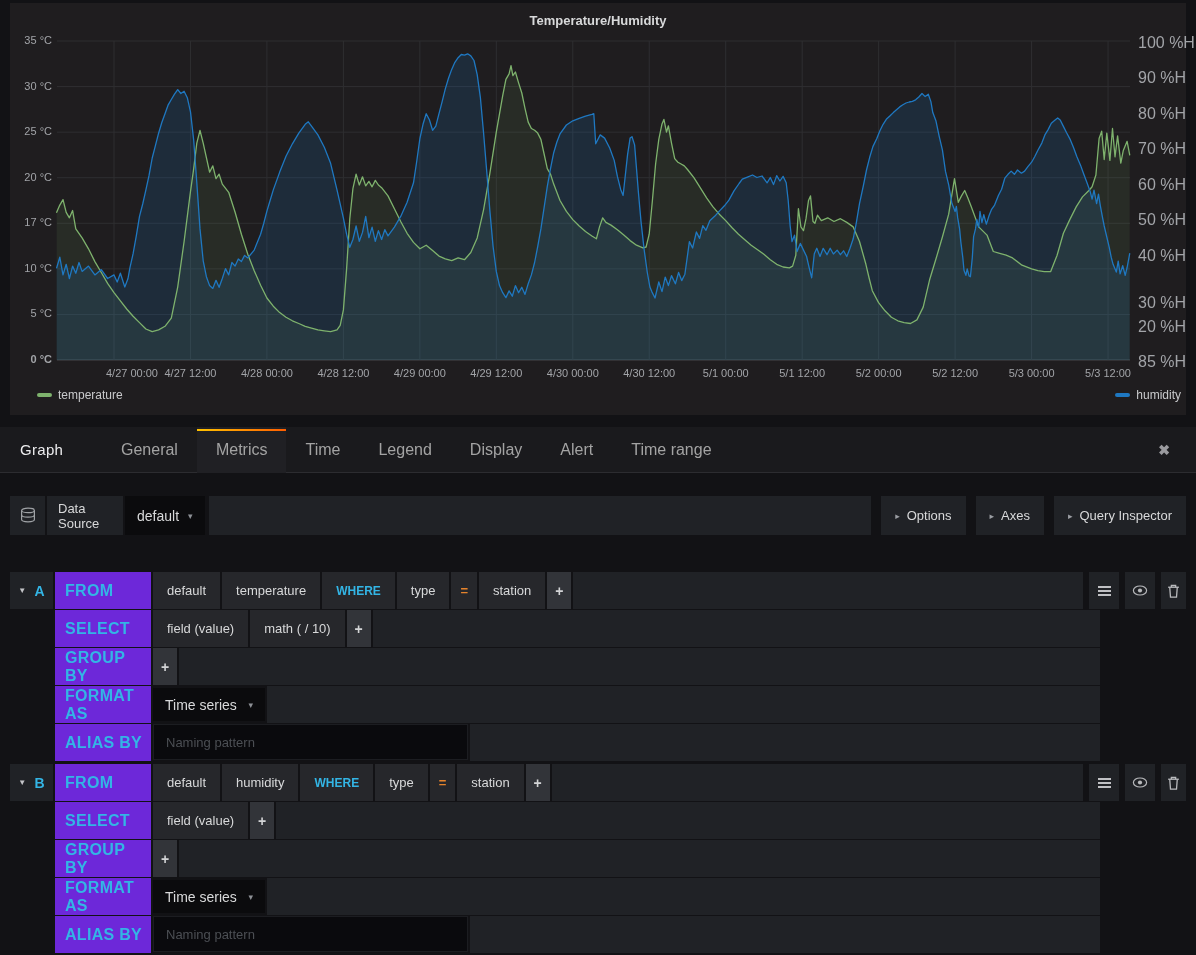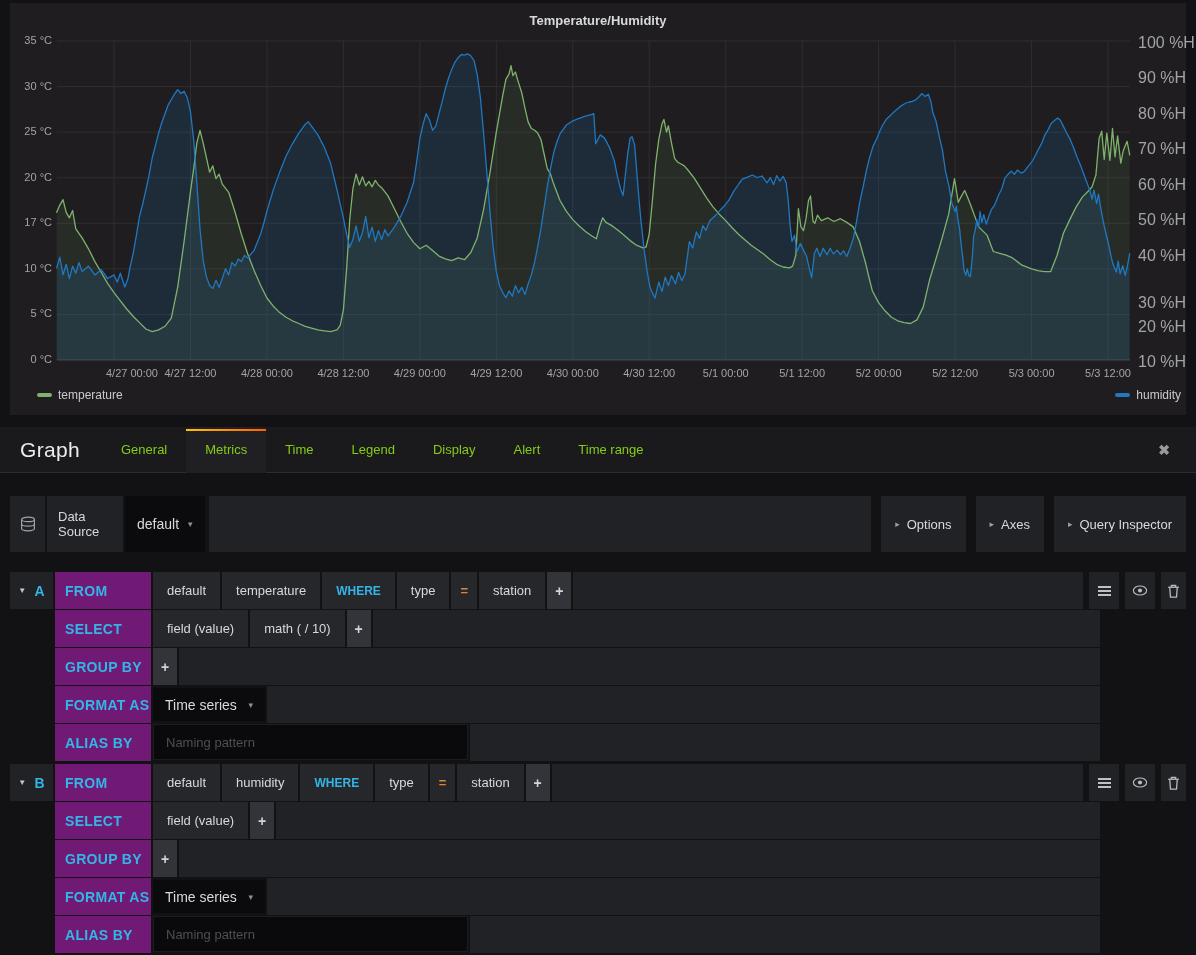--- a/index.html
+++ b/index.html
@@ -15,52 +15,52 @@
   .ytick-r { position:absolute; left:1128px; color:#a2a4a8; font-size:16px; white-space:nowrap; }
   .xtick  { position:absolute; width:76px; text-align:center; color:#a2a4a8; font-size:11px; }
   .legend-item { position:absolute; top:385px; display:flex; align-items:center; gap:6px;
                  color:#c9cacc; font-size:12px; cursor:pointer; }
   .legend-swatch { display:inline-block; width:15px; height:4px; border-radius:2px; }
 
   
   .tabbar { position:absolute; left:0; top:427px; width:1196px; height:46px;
             background:#1a1a1d; border-bottom:1px solid #2c2c30; }
   .panel-type { position:absolute; left:20px; top:0; line-height:46px; color:#ececee;
-                font-size:21px; font-weight:500; letter-spacing:.3px; }
+                font-size:15px; font-weight:500; letter-spacing:.3px; }
   .tabs { position:absolute; left:102px; top:0; display:flex; list-style:none; height:46px; }
-  .tabs li { position:relative; padding:0 19px; line-height:46px; font-size:13px;
-             color:#84cc16; cursor:pointer; }
+  .tabs li { position:relative; padding:0 19px; line-height:46px; font-size:16px;
+             color:#a3a3a3; cursor:pointer; }
   .tabs li.active { background:#202024; }
   .tabs li.active::before { content:""; position:absolute; left:0; right:0; top:2px; height:2px;
                             background:linear-gradient(90deg,#ffc200,#ff5e00); }
   .close-x { position:absolute; right:26px; top:0; line-height:46px; color:#9a9a9e;
              font-size:14px; font-weight:bold; cursor:pointer; }
 
   
-  .ds-row { position:absolute; left:10px; top:496px; width:1176px; height:56px; display:flex; gap:2px; }
+  .ds-row { position:absolute; left:10px; top:496px; width:1176px; height:39px; display:flex; gap:2px; }
   .ds-tile { display:flex; align-items:center; background:#202226; color:#d8d9da; font-size:13px; }
   .ds-icon { width:35px; justify-content:center; }
   .ds-label { width:76px; padding-left:11px; font-weight:500; }
   .dropdown { display:flex; align-items:center; gap:9px; background:#0b0b0d; color:#d8d9da;
               font-size:14px; padding:0 12px; cursor:pointer; }
   .dd-caret { font-size:9px; color:#8e9196; }
   .ds-strip { flex:1; background:#202226; margin-left:2px; }
   .ds-btn { display:flex; align-items:center; gap:7px; background:#202226; color:#d8d9da;
             font-size:13px; padding:0 14px; margin-left:8px; cursor:pointer; }
   .tri { font-size:9px; color:#9b9ea3; }
 
   
   .qrow { position:absolute; left:10px; width:1176px; height:37px; display:flex; gap:2px; }
   .tile { display:flex; align-items:center; background:#26272b; color:#d8d9da;
           font-size:13px; padding:0 14px; white-space:nowrap; cursor:pointer; }
   .collapse-tile { width:43px; background:#202226; display:flex; align-items:center;
                    justify-content:space-evenly; cursor:pointer; }
   .collapse-caret { color:#c4c5c8; font-size:8px; }
   .ref-letter { color:#33b5e5; font-size:14px; font-weight:bold; }
-  .qlabel { width:96px; background:#701a75; color:#33b5e5; font-size:14px; font-weight:bold;
+  .qlabel { width:96px; background:#6d28d9; color:#33b5e5; font-size:16px; font-weight:bold;
             display:flex; align-items:center; padding-left:10px; letter-spacing:.3px; }
   .kw { color:#33b5e5; font-weight:bold; font-size:12px; }
   .op { color:#e5832c; font-weight:bold; padding:0 9px; }
   .plus { width:24px; padding:0; justify-content:center; background:#323439; color:#d3d4d6;
           font-size:14px; font-weight:bold; }
   .filler { flex:1; background:#202226; }
   .spacer { width:43px; }
   .rspacer { width:84px; }
   .icon-tile { width:30px; background:#202226; display:flex; align-items:center;
                justify-content:center; cursor:pointer; margin-left:4px; }
@@ -100,29 +100,29 @@
       <line x1="868.64" x2="868.64" y1="38" y2="357" stroke="#2e2e31" stroke-width="1"></line>
       <line x1="945.104" x2="945.104" y1="38" y2="357" stroke="#2e2e31" stroke-width="1"></line>
       <line x1="1021.568" x2="1021.568" y1="38" y2="357" stroke="#2e2e31" stroke-width="1"></line>
       <line x1="1098.032" x2="1098.032" y1="38" y2="357" stroke="#2e2e31" stroke-width="1"></line>
       <path d="M46.7,357 L46.7,209.3 L49.8,202.1 L53.0,196.6 L56.2,209.3 L59.4,214.8 L62.6,207.5 L65.8,225.8 L72.1,234.9 L78.5,245.8 L84.9,258.6 L91.3,269.5 L97.6,280.4 L104.0,289.6 L110.4,297.8 L116.7,306.0 L123.1,313.3 L129.5,319.6 L135.9,326.0 L142.2,328.7 L148.6,326.9 L155.0,323.3 L161.3,315.1 L167.7,284.1 L174.1,238.5 L180.5,188.4 L183.7,165.6 L186.8,140.1 L190.0,127.3 L193.2,140.1 L196.4,154.7 L199.6,169.2 L202.8,162.9 L206.0,175.6 L209.1,171.1 L212.3,181.1 L218.7,189.3 L225.1,209.3 L231.4,231.2 L237.8,251.3 L244.2,267.7 L250.6,282.3 L256.9,295.0 L263.3,303.2 L269.7,309.6 L276.0,314.2 L282.4,317.8 L288.8,320.5 L295.2,323.3 L301.5,325.1 L307.9,326.9 L314.3,327.8 L320.6,328.7 L327.0,326.9 L330.2,322.4 L333.4,306.9 L336.6,265.9 L339.8,215.7 L342.9,185.7 L346.1,171.1 L349.3,182.0 L352.5,173.8 L355.7,182.9 L358.9,178.4 L362.1,183.8 L365.3,177.4 L368.4,182.0 L371.6,184.7 L378.0,192.9 L384.4,205.7 L390.7,218.5 L397.1,230.3 L403.5,239.4 L409.9,245.8 L416.2,242.2 L422.6,247.6 L429.0,253.1 L435.3,255.8 L441.7,257.7 L448.1,254.9 L454.5,256.7 L460.8,249.5 L467.2,234.9 L473.6,206.6 L479.9,170.2 L486.3,129.1 L492.7,92.7 L495.9,76.3 L499.1,70.8 L501.0,62.6 L502.9,72.6 L505.4,69.0 L508.6,79.9 L511.8,90.0 L515.0,105.4 L518.2,119.1 L521.4,125.5 L524.6,127.3 L527.7,130.1 L530.9,136.4 L534.1,151.0 L537.3,165.6 L540.5,171.1 L543.7,181.1 L550.0,197.5 L556.4,208.4 L562.8,216.6 L569.2,223.0 L575.5,228.5 L581.9,233.0 L586.4,235.8 L589.5,223.9 L592.7,214.8 L595.9,219.4 L601.0,222.1 L607.4,226.7 L613.8,232.1 L620.1,237.6 L626.5,242.2 L632.9,244.9 L636.1,244.0 L639.2,231.2 L642.4,197.5 L645.6,161.0 L648.8,136.4 L652.0,120.9 L653.9,116.4 L656.5,129.1 L658.4,122.8 L661.5,140.1 L664.7,155.6 L667.9,159.2 L671.1,161.0 L674.3,162.9 L677.5,166.5 L683.9,174.7 L690.2,184.7 L696.6,194.8 L703.0,203.9 L709.3,211.2 L715.7,217.6 L722.1,224.8 L728.5,231.2 L734.8,236.7 L741.2,242.2 L747.6,246.7 L753.9,251.3 L760.3,256.7 L766.7,261.3 L773.1,264.0 L779.4,264.9 L782.6,263.1 L785.8,252.2 L788.4,205.7 L790.9,223.9 L793.5,227.6 L796.0,215.7 L798.5,197.5 L800.5,192.9 L803.0,218.5 L804.9,220.3 L807.5,212.1 L811.3,217.6 L817.7,214.8 L824.0,218.5 L830.4,215.7 L836.8,219.4 L843.2,223.9 L849.5,238.5 L855.9,261.3 L859.1,275.0 L862.3,287.7 L868.6,299.6 L875.0,307.8 L881.4,314.2 L887.8,317.8 L894.1,319.6 L900.5,320.5 L906.9,316.9 L913.2,304.1 L919.6,276.8 L926.0,255.8 L932.4,234.0 L938.7,211.2 L944.5,175.6 L948.3,199.3 L951.5,192.9 L954.7,187.5 L957.8,194.8 L961.0,203.0 L968.7,223.9 L977.0,232.1 L983.3,248.5 L989.7,250.4 L996.1,252.2 L1002.5,254.9 L1012.0,262.2 L1021.6,265.9 L1027.9,267.7 L1034.3,268.6 L1040.7,268.6 L1047.1,252.2 L1053.4,230.3 L1059.8,216.6 L1066.2,203.9 L1072.5,193.9 L1078.9,187.5 L1082.1,183.8 L1085.9,172.0 L1089.1,135.5 L1091.7,128.2 L1094.2,156.5 L1096.8,130.1 L1099.9,157.4 L1102.5,125.5 L1105.0,153.8 L1107.6,132.8 L1110.8,160.1 L1113.3,147.4 L1117.1,138.3 L1119.7,151.9 L1119.7,357 Z" fill="#7eb26d" fill-opacity="0.1" stroke="none"></path>
       <path d="M46.7,357 L46.7,264.8 L49.8,254.2 L53.0,271.9 L56.2,261.3 L59.4,275.5 L62.6,263.1 L65.8,270.2 L69.0,259.5 L72.1,268.4 L78.5,263.1 L84.9,271.9 L91.3,266.6 L97.6,275.5 L104.0,271.9 L107.2,279.0 L110.4,270.2 L114.8,284.0 L118.0,275.5 L119.9,264.8 L123.1,250.7 L126.3,232.9 L129.5,213.4 L132.7,201.0 L135.9,186.9 L139.0,172.7 L142.2,155.0 L145.4,142.6 L148.6,130.2 L151.8,119.5 L155.0,110.7 L158.2,101.8 L161.3,96.5 L164.5,91.2 L167.7,86.6 L170.9,90.5 L174.1,88.3 L177.3,94.7 L180.5,108.9 L183.7,137.2 L186.8,179.8 L190.0,225.9 L193.2,257.8 L196.4,273.7 L199.6,282.6 L202.8,285.4 L206.0,277.3 L209.1,284.3 L212.3,275.5 L215.5,265.6 L218.7,271.9 L221.9,259.5 L225.1,263.1 L228.3,256.0 L231.4,258.5 L234.6,252.4 L237.8,254.9 L244.2,247.1 L250.6,231.2 L253.7,220.5 L256.9,208.1 L260.1,197.5 L263.3,186.9 L269.7,169.1 L276.0,153.2 L282.4,140.8 L288.8,130.2 L295.2,121.3 L298.3,118.8 L301.5,123.1 L307.9,131.9 L314.3,144.3 L320.6,160.3 L327.0,186.9 L333.4,215.2 L336.6,231.2 L339.8,244.3 L342.9,236.5 L346.1,223.0 L349.3,238.3 L352.5,229.4 L355.7,213.4 L358.9,234.7 L362.1,224.1 L365.3,238.3 L368.4,227.6 L371.6,236.5 L374.8,226.6 L378.0,232.9 L384.4,224.1 L390.7,213.4 L397.1,199.3 L403.5,179.8 L406.7,158.5 L409.9,135.5 L413.0,121.3 L416.2,110.7 L419.4,116.7 L422.6,127.3 L425.8,123.1 L429.0,110.7 L432.2,98.3 L435.3,85.9 L438.5,75.2 L441.7,66.4 L444.9,59.3 L448.1,54.7 L451.3,51.5 L454.5,52.2 L457.6,50.8 L460.8,52.9 L464.0,57.5 L467.2,71.7 L470.4,94.7 L473.6,130.2 L476.8,169.1 L479.9,208.1 L483.1,243.6 L486.3,268.4 L489.5,282.6 L492.7,289.7 L495.9,294.6 L499.1,287.9 L502.3,293.2 L505.4,282.6 L508.6,289.7 L511.8,284.3 L515.0,291.4 L518.2,280.8 L521.4,271.9 L524.6,259.5 L527.7,243.6 L530.9,225.9 L534.1,204.6 L537.3,183.3 L540.5,165.6 L543.7,149.7 L546.9,139.0 L550.0,130.9 L556.4,122.0 L562.8,117.8 L569.2,115.3 L575.5,113.1 L581.9,111.4 L583.8,110.7 L585.7,140.8 L590.2,131.9 L594.6,135.1 L599.7,145.0 L604.2,157.4 L607.4,173.4 L610.6,186.2 L613.1,192.5 L617.6,151.4 L620.1,135.1 L622.0,133.7 L624.6,141.9 L628.4,189.3 L631.0,218.4 L634.2,247.1 L637.3,269.5 L639.9,284.0 L641.8,288.6 L645.0,295.0 L648.8,279.0 L652.0,288.6 L655.2,274.1 L658.4,282.6 L661.5,272.6 L665.4,280.8 L668.6,269.5 L671.7,277.6 L674.9,271.2 L679.4,238.6 L682.6,245.0 L686.4,229.0 L689.6,235.4 L692.8,222.7 L696.0,227.3 L699.8,217.7 L704.9,213.1 L709.3,208.1 L714.4,202.8 L718.9,197.1 L724.0,187.9 L729.1,180.5 L732.3,176.2 L737.4,174.1 L742.5,172.0 L746.9,174.5 L752.0,173.0 L757.1,179.8 L760.3,174.5 L763.5,181.6 L766.7,172.7 L769.9,178.0 L773.1,173.4 L776.2,179.8 L778.2,197.5 L780.1,222.3 L782.0,238.6 L784.5,232.2 L787.1,248.5 L790.3,240.4 L793.5,247.1 L796.6,253.5 L799.2,264.8 L801.7,274.8 L804.3,250.7 L806.8,245.3 L810.0,253.5 L813.2,245.3 L817.0,251.7 L820.2,245.3 L823.4,251.0 L827.2,247.1 L830.4,251.7 L833.6,247.8 L836.8,253.5 L840.0,245.3 L843.2,235.8 L846.3,219.8 L849.5,200.7 L853.3,183.0 L856.5,167.0 L859.7,154.3 L862.9,143.6 L866.7,135.8 L869.9,127.7 L873.1,121.3 L876.3,116.3 L880.1,112.8 L883.3,109.6 L886.5,106.8 L889.7,103.9 L892.9,101.8 L896.0,100.0 L899.2,99.0 L902.4,98.3 L905.6,96.8 L908.8,94.0 L912.0,90.5 L915.2,93.6 L918.3,91.2 L920.9,98.6 L922.8,109.6 L926.0,118.1 L929.2,133.3 L932.4,146.8 L935.5,168.4 L938.7,181.9 L941.9,200.3 L945.1,208.5 L946.4,203.5 L947.7,214.9 L949.6,225.9 L950.8,238.6 L952.8,254.6 L954.0,267.3 L955.9,272.3 L957.2,265.9 L959.1,273.0 L960.4,273.7 L962.3,254.6 L963.6,233.7 L965.5,225.9 L966.8,216.3 L968.7,224.4 L970.0,208.5 L971.9,219.5 L973.8,211.7 L976.3,221.2 L978.9,213.1 L981.4,206.7 L984.6,202.1 L988.4,192.5 L991.6,186.2 L994.8,175.2 L998.0,171.3 L1001.2,168.1 L1004.4,171.3 L1007.5,167.0 L1011.4,170.2 L1014.6,168.1 L1017.7,163.8 L1021.6,159.2 L1024.8,153.5 L1027.9,147.2 L1031.8,140.1 L1034.9,131.9 L1038.1,126.6 L1041.3,120.2 L1045.1,117.0 L1047.7,114.9 L1050.2,117.0 L1053.4,123.4 L1056.6,129.8 L1060.4,136.9 L1063.6,144.7 L1066.8,153.5 L1070.6,162.4 L1073.8,171.3 L1077.0,179.8 L1080.2,188.6 L1082.1,196.1 L1084.0,187.2 L1086.6,200.7 L1088.5,191.1 L1090.4,203.2 L1092.3,213.4 L1094.2,223.0 L1096.8,234.0 L1099.3,244.6 L1101.2,254.2 L1103.1,261.3 L1106.3,269.1 L1108.2,258.1 L1110.1,270.9 L1112.7,262.7 L1115.2,272.3 L1117.1,264.5 L1119.7,250.7 L1119.7,357 Z" fill="#1f78c1" fill-opacity="0.17" stroke="none"></path>
       <path d="M46.7,209.3 L49.8,202.1 L53.0,196.6 L56.2,209.3 L59.4,214.8 L62.6,207.5 L65.8,225.8 L72.1,234.9 L78.5,245.8 L84.9,258.6 L91.3,269.5 L97.6,280.4 L104.0,289.6 L110.4,297.8 L116.7,306.0 L123.1,313.3 L129.5,319.6 L135.9,326.0 L142.2,328.7 L148.6,326.9 L155.0,323.3 L161.3,315.1 L167.7,284.1 L174.1,238.5 L180.5,188.4 L183.7,165.6 L186.8,140.1 L190.0,127.3 L193.2,140.1 L196.4,154.7 L199.6,169.2 L202.8,162.9 L206.0,175.6 L209.1,171.1 L212.3,181.1 L218.7,189.3 L225.1,209.3 L231.4,231.2 L237.8,251.3 L244.2,267.7 L250.6,282.3 L256.9,295.0 L263.3,303.2 L269.7,309.6 L276.0,314.2 L282.4,317.8 L288.8,320.5 L295.2,323.3 L301.5,325.1 L307.9,326.9 L314.3,327.8 L320.6,328.7 L327.0,326.9 L330.2,322.4 L333.4,306.9 L336.6,265.9 L339.8,215.7 L342.9,185.7 L346.1,171.1 L349.3,182.0 L352.5,173.8 L355.7,182.9 L358.9,178.4 L362.1,183.8 L365.3,177.4 L368.4,182.0 L371.6,184.7 L378.0,192.9 L384.4,205.7 L390.7,218.5 L397.1,230.3 L403.5,239.4 L409.9,245.8 L416.2,242.2 L422.6,247.6 L429.0,253.1 L435.3,255.8 L441.7,257.7 L448.1,254.9 L454.5,256.7 L460.8,249.5 L467.2,234.9 L473.6,206.6 L479.9,170.2 L486.3,129.1 L492.7,92.7 L495.9,76.3 L499.1,70.8 L501.0,62.6 L502.9,72.6 L505.4,69.0 L508.6,79.9 L511.8,90.0 L515.0,105.4 L518.2,119.1 L521.4,125.5 L524.6,127.3 L527.7,130.1 L530.9,136.4 L534.1,151.0 L537.3,165.6 L540.5,171.1 L543.7,181.1 L550.0,197.5 L556.4,208.4 L562.8,216.6 L569.2,223.0 L575.5,228.5 L581.9,233.0 L586.4,235.8 L589.5,223.9 L592.7,214.8 L595.9,219.4 L601.0,222.1 L607.4,226.7 L613.8,232.1 L620.1,237.6 L626.5,242.2 L632.9,244.9 L636.1,244.0 L639.2,231.2 L642.4,197.5 L645.6,161.0 L648.8,136.4 L652.0,120.9 L653.9,116.4 L656.5,129.1 L658.4,122.8 L661.5,140.1 L664.7,155.6 L667.9,159.2 L671.1,161.0 L674.3,162.9 L677.5,166.5 L683.9,174.7 L690.2,184.7 L696.6,194.8 L703.0,203.9 L709.3,211.2 L715.7,217.6 L722.1,224.8 L728.5,231.2 L734.8,236.7 L741.2,242.2 L747.6,246.7 L753.9,251.3 L760.3,256.7 L766.7,261.3 L773.1,264.0 L779.4,264.9 L782.6,263.1 L785.8,252.2 L788.4,205.7 L790.9,223.9 L793.5,227.6 L796.0,215.7 L798.5,197.5 L800.5,192.9 L803.0,218.5 L804.9,220.3 L807.5,212.1 L811.3,217.6 L817.7,214.8 L824.0,218.5 L830.4,215.7 L836.8,219.4 L843.2,223.9 L849.5,238.5 L855.9,261.3 L859.1,275.0 L862.3,287.7 L868.6,299.6 L875.0,307.8 L881.4,314.2 L887.8,317.8 L894.1,319.6 L900.5,320.5 L906.9,316.9 L913.2,304.1 L919.6,276.8 L926.0,255.8 L932.4,234.0 L938.7,211.2 L944.5,175.6 L948.3,199.3 L951.5,192.9 L954.7,187.5 L957.8,194.8 L961.0,203.0 L968.7,223.9 L977.0,232.1 L983.3,248.5 L989.7,250.4 L996.1,252.2 L1002.5,254.9 L1012.0,262.2 L1021.6,265.9 L1027.9,267.7 L1034.3,268.6 L1040.7,268.6 L1047.1,252.2 L1053.4,230.3 L1059.8,216.6 L1066.2,203.9 L1072.5,193.9 L1078.9,187.5 L1082.1,183.8 L1085.9,172.0 L1089.1,135.5 L1091.7,128.2 L1094.2,156.5 L1096.8,130.1 L1099.9,157.4 L1102.5,125.5 L1105.0,153.8 L1107.6,132.8 L1110.8,160.1 L1113.3,147.4 L1117.1,138.3 L1119.7,151.9" fill="none" stroke="#7eb26d" stroke-width="1.3" stroke-linejoin="round" stroke-linecap="round"></path>
       <path d="M46.7,264.8 L49.8,254.2 L53.0,271.9 L56.2,261.3 L59.4,275.5 L62.6,263.1 L65.8,270.2 L69.0,259.5 L72.1,268.4 L78.5,263.1 L84.9,271.9 L91.3,266.6 L97.6,275.5 L104.0,271.9 L107.2,279.0 L110.4,270.2 L114.8,284.0 L118.0,275.5 L119.9,264.8 L123.1,250.7 L126.3,232.9 L129.5,213.4 L132.7,201.0 L135.9,186.9 L139.0,172.7 L142.2,155.0 L145.4,142.6 L148.6,130.2 L151.8,119.5 L155.0,110.7 L158.2,101.8 L161.3,96.5 L164.5,91.2 L167.7,86.6 L170.9,90.5 L174.1,88.3 L177.3,94.7 L180.5,108.9 L183.7,137.2 L186.8,179.8 L190.0,225.9 L193.2,257.8 L196.4,273.7 L199.6,282.6 L202.8,285.4 L206.0,277.3 L209.1,284.3 L212.3,275.5 L215.5,265.6 L218.7,271.9 L221.9,259.5 L225.1,263.1 L228.3,256.0 L231.4,258.5 L234.6,252.4 L237.8,254.9 L244.2,247.1 L250.6,231.2 L253.7,220.5 L256.9,208.1 L260.1,197.5 L263.3,186.9 L269.7,169.1 L276.0,153.2 L282.4,140.8 L288.8,130.2 L295.2,121.3 L298.3,118.8 L301.5,123.1 L307.9,131.9 L314.3,144.3 L320.6,160.3 L327.0,186.9 L333.4,215.2 L336.6,231.2 L339.8,244.3 L342.9,236.5 L346.1,223.0 L349.3,238.3 L352.5,229.4 L355.7,213.4 L358.9,234.7 L362.1,224.1 L365.3,238.3 L368.4,227.6 L371.6,236.5 L374.8,226.6 L378.0,232.9 L384.4,224.1 L390.7,213.4 L397.1,199.3 L403.5,179.8 L406.7,158.5 L409.9,135.5 L413.0,121.3 L416.2,110.7 L419.4,116.7 L422.6,127.3 L425.8,123.1 L429.0,110.7 L432.2,98.3 L435.3,85.9 L438.5,75.2 L441.7,66.4 L444.9,59.3 L448.1,54.7 L451.3,51.5 L454.5,52.2 L457.6,50.8 L460.8,52.9 L464.0,57.5 L467.2,71.7 L470.4,94.7 L473.6,130.2 L476.8,169.1 L479.9,208.1 L483.1,243.6 L486.3,268.4 L489.5,282.6 L492.7,289.7 L495.9,294.6 L499.1,287.9 L502.3,293.2 L505.4,282.6 L508.6,289.7 L511.8,284.3 L515.0,291.4 L518.2,280.8 L521.4,271.9 L524.6,259.5 L527.7,243.6 L530.9,225.9 L534.1,204.6 L537.3,183.3 L540.5,165.6 L543.7,149.7 L546.9,139.0 L550.0,130.9 L556.4,122.0 L562.8,117.8 L569.2,115.3 L575.5,113.1 L581.9,111.4 L583.8,110.7 L585.7,140.8 L590.2,131.9 L594.6,135.1 L599.7,145.0 L604.2,157.4 L607.4,173.4 L610.6,186.2 L613.1,192.5 L617.6,151.4 L620.1,135.1 L622.0,133.7 L624.6,141.9 L628.4,189.3 L631.0,218.4 L634.2,247.1 L637.3,269.5 L639.9,284.0 L641.8,288.6 L645.0,295.0 L648.8,279.0 L652.0,288.6 L655.2,274.1 L658.4,282.6 L661.5,272.6 L665.4,280.8 L668.6,269.5 L671.7,277.6 L674.9,271.2 L679.4,238.6 L682.6,245.0 L686.4,229.0 L689.6,235.4 L692.8,222.7 L696.0,227.3 L699.8,217.7 L704.9,213.1 L709.3,208.1 L714.4,202.8 L718.9,197.1 L724.0,187.9 L729.1,180.5 L732.3,176.2 L737.4,174.1 L742.5,172.0 L746.9,174.5 L752.0,173.0 L757.1,179.8 L760.3,174.5 L763.5,181.6 L766.7,172.7 L769.9,178.0 L773.1,173.4 L776.2,179.8 L778.2,197.5 L780.1,222.3 L782.0,238.6 L784.5,232.2 L787.1,248.5 L790.3,240.4 L793.5,247.1 L796.6,253.5 L799.2,264.8 L801.7,274.8 L804.3,250.7 L806.8,245.3 L810.0,253.5 L813.2,245.3 L817.0,251.7 L820.2,245.3 L823.4,251.0 L827.2,247.1 L830.4,251.7 L833.6,247.8 L836.8,253.5 L840.0,245.3 L843.2,235.8 L846.3,219.8 L849.5,200.7 L853.3,183.0 L856.5,167.0 L859.7,154.3 L862.9,143.6 L866.7,135.8 L869.9,127.7 L873.1,121.3 L876.3,116.3 L880.1,112.8 L883.3,109.6 L886.5,106.8 L889.7,103.9 L892.9,101.8 L896.0,100.0 L899.2,99.0 L902.4,98.3 L905.6,96.8 L908.8,94.0 L912.0,90.5 L915.2,93.6 L918.3,91.2 L920.9,98.6 L922.8,109.6 L926.0,118.1 L929.2,133.3 L932.4,146.8 L935.5,168.4 L938.7,181.9 L941.9,200.3 L945.1,208.5 L946.4,203.5 L947.7,214.9 L949.6,225.9 L950.8,238.6 L952.8,254.6 L954.0,267.3 L955.9,272.3 L957.2,265.9 L959.1,273.0 L960.4,273.7 L962.3,254.6 L963.6,233.7 L965.5,225.9 L966.8,216.3 L968.7,224.4 L970.0,208.5 L971.9,219.5 L973.8,211.7 L976.3,221.2 L978.9,213.1 L981.4,206.7 L984.6,202.1 L988.4,192.5 L991.6,186.2 L994.8,175.2 L998.0,171.3 L1001.2,168.1 L1004.4,171.3 L1007.5,167.0 L1011.4,170.2 L1014.6,168.1 L1017.7,163.8 L1021.6,159.2 L1024.8,153.5 L1027.9,147.2 L1031.8,140.1 L1034.9,131.9 L1038.1,126.6 L1041.3,120.2 L1045.1,117.0 L1047.7,114.9 L1050.2,117.0 L1053.4,123.4 L1056.6,129.8 L1060.4,136.9 L1063.6,144.7 L1066.8,153.5 L1070.6,162.4 L1073.8,171.3 L1077.0,179.8 L1080.2,188.6 L1082.1,196.1 L1084.0,187.2 L1086.6,200.7 L1088.5,191.1 L1090.4,203.2 L1092.3,213.4 L1094.2,223.0 L1096.8,234.0 L1099.3,244.6 L1101.2,254.2 L1103.1,261.3 L1106.3,269.1 L1108.2,258.1 L1110.1,270.9 L1112.7,262.7 L1115.2,272.3 L1117.1,264.5 L1119.7,250.7" fill="none" stroke="#1f78c1" stroke-width="1.3" stroke-linejoin="round" stroke-linecap="round"></path>
     </svg>
   <div id="tick-layer">
-      <div class="ytick-l" style="top: 350px;">0 °C</div>
+      <div class="ytick-l" style="top: 350px; font-weight: bold;">0 °C</div>
       <div class="ytick-l" style="top: 304.429px;">5 °C</div>
       <div class="ytick-l" style="top: 258.857px;">10 °C</div>
       <div class="ytick-l" style="top: 213.286px;">17 °C</div>
       <div class="ytick-l" style="top: 167.714px;">20 °C</div>
       <div class="ytick-l" style="top: 122.143px;">25 °C</div>
       <div class="ytick-l" style="top: 76.5714px;">30 °C</div>
       <div class="ytick-l" style="top: 31px;">35 °C</div>
-      <div class="ytick-r" style="top: 350px;">10 %H</div>
+      <div class="ytick-r" style="top: 350px;">85 %H</div>
       <div class="ytick-r" style="top: 314.556px;">20 %H</div>
       <div class="ytick-r" style="top: 279.111px; margin-top: 12px;">30 %H</div>
       <div class="ytick-r" style="top: 243.667px;">40 %H</div>
       <div class="ytick-r" style="top: 208.222px;">50 %H</div>
       <div class="ytick-r" style="top: 172.778px;">60 %H</div>
       <div class="ytick-r" style="top: 137.333px;">70 %H</div>
       <div class="ytick-r" style="top: 101.889px;">80 %H</div>
       <div class="ytick-r" style="top: 66.4444px;">90 %H</div>
       <div class="ytick-r" style="top: 31px;">100 %H</div>
       <div class="xtick" style="left: 84px; top: 364px;">4/27 00:00</div>

